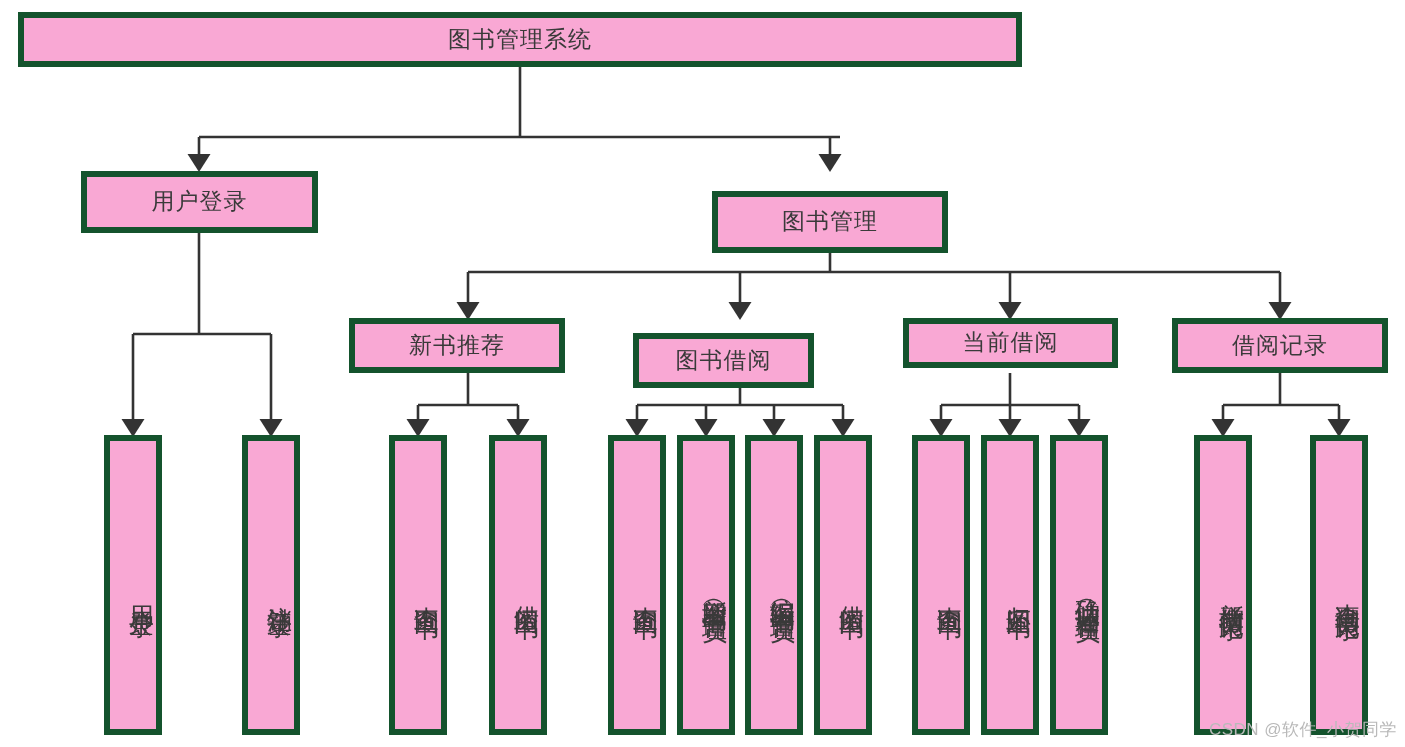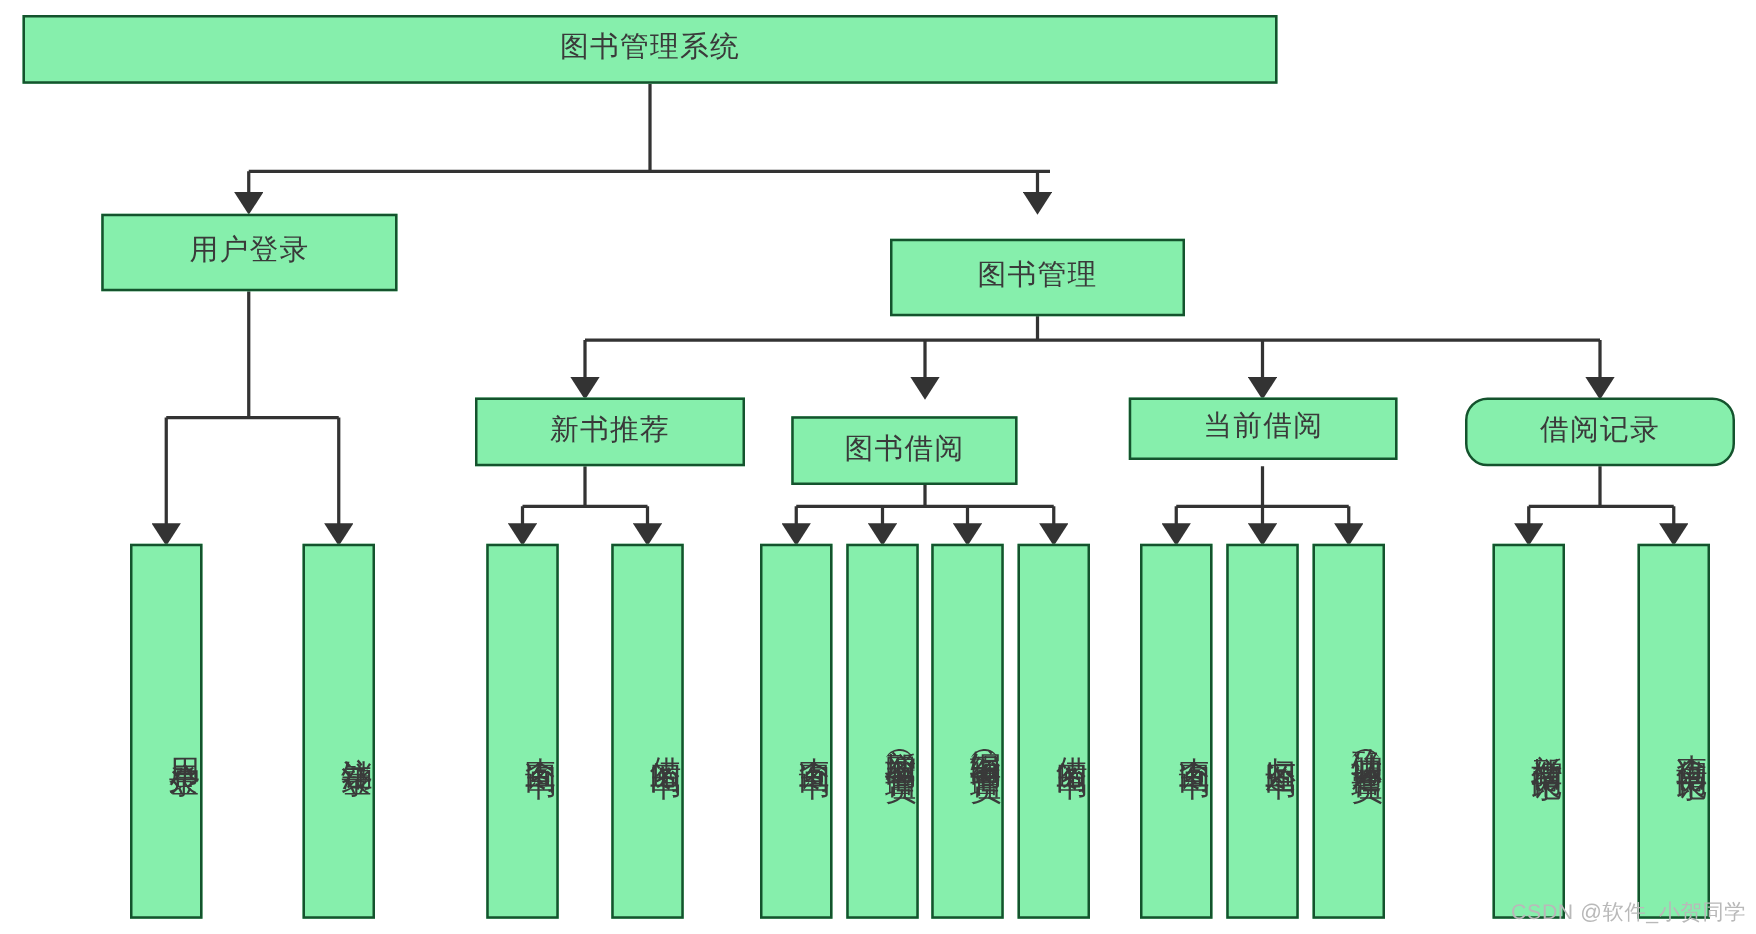--- a/index.html
+++ b/index.html
@@ -21,28 +21,27 @@
     position: absolute;
     left: 0;
     top: 0;
     width: 1405px;
     height: 747px;
     pointer-events: none;
   }
   .node {
     position: absolute;
     box-sizing: border-box;
-    border: 2px solid #14532d;
-    background: #86efac;
+    border: 6px solid #14532d;
+    background: #f9a8d4;
     display: flex;
     align-items: center;
     justify-content: center;
     color: #3a3a3a;
     line-height: 1.18;
-    font-family: Liberation Mono, monospace;
   }
   .node.horiz {
     font-size: 23px;
     letter-spacing: 1px;
   }
   .node.vert {
     writing-mode: vertical-rl;
     text-orientation: upright;
     font-size: 25px;
     letter-spacing: 3px;
@@ -126,33 +125,33 @@
   </div>
 
   <div class="node horiz" style="left:81px; top:171px; width:237px; height:62px;">
     <span class="label">用户登录</span>
   </div>
 
   <div class="node horiz" style="left:712px; top:171px; width:236px; height:62px;margin-top:20px;">
     <span class="label">图书管理</span>
   </div>
 
-  <div class="node horiz" style="left:380px; top:318px; width:216px; height:55px;">
+  <div class="node horiz" style="left:349px; top:318px; width:216px; height:55px;">
     <span class="label">新书推荐</span>
   </div>
 
   <div class="node horiz" style="left:633px; top:333px; width:181px; height:55px;">
     <span class="label">图书借阅</span>
   </div>
 
   <div class="node horiz" style="left:903px; top:318px; width:215px; height:50px;">
     <span class="label">当前借阅</span>
   </div>
 
-  <div class="node horiz" style="left:1172px; top:318px; width:216px; height:55px;border-radius:18px;">
+  <div class="node horiz" style="left:1172px; top:318px; width:216px; height:55px;">
     <span class="label">借阅记录</span>
   </div>
 
   <div class="node vert" style="left:104px; top:435px; width:58px; height:300px;">
     <span class="label">用户登录</span>
   </div>
 
   <div class="node vert" style="left:242px; top:435px; width:58px; height:300px;">
     <span class="label">注销登录</span>
   </div>

